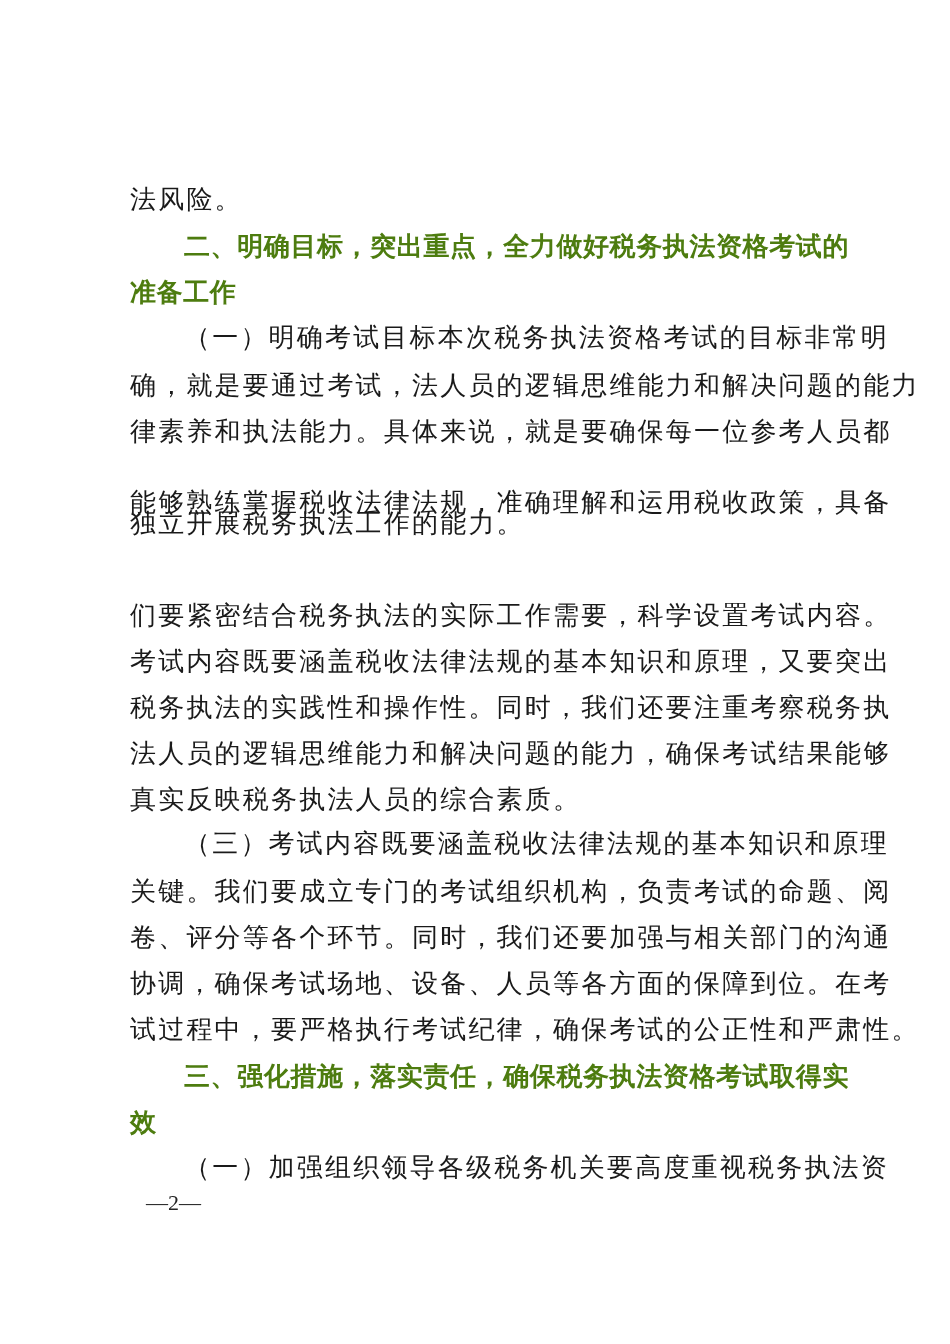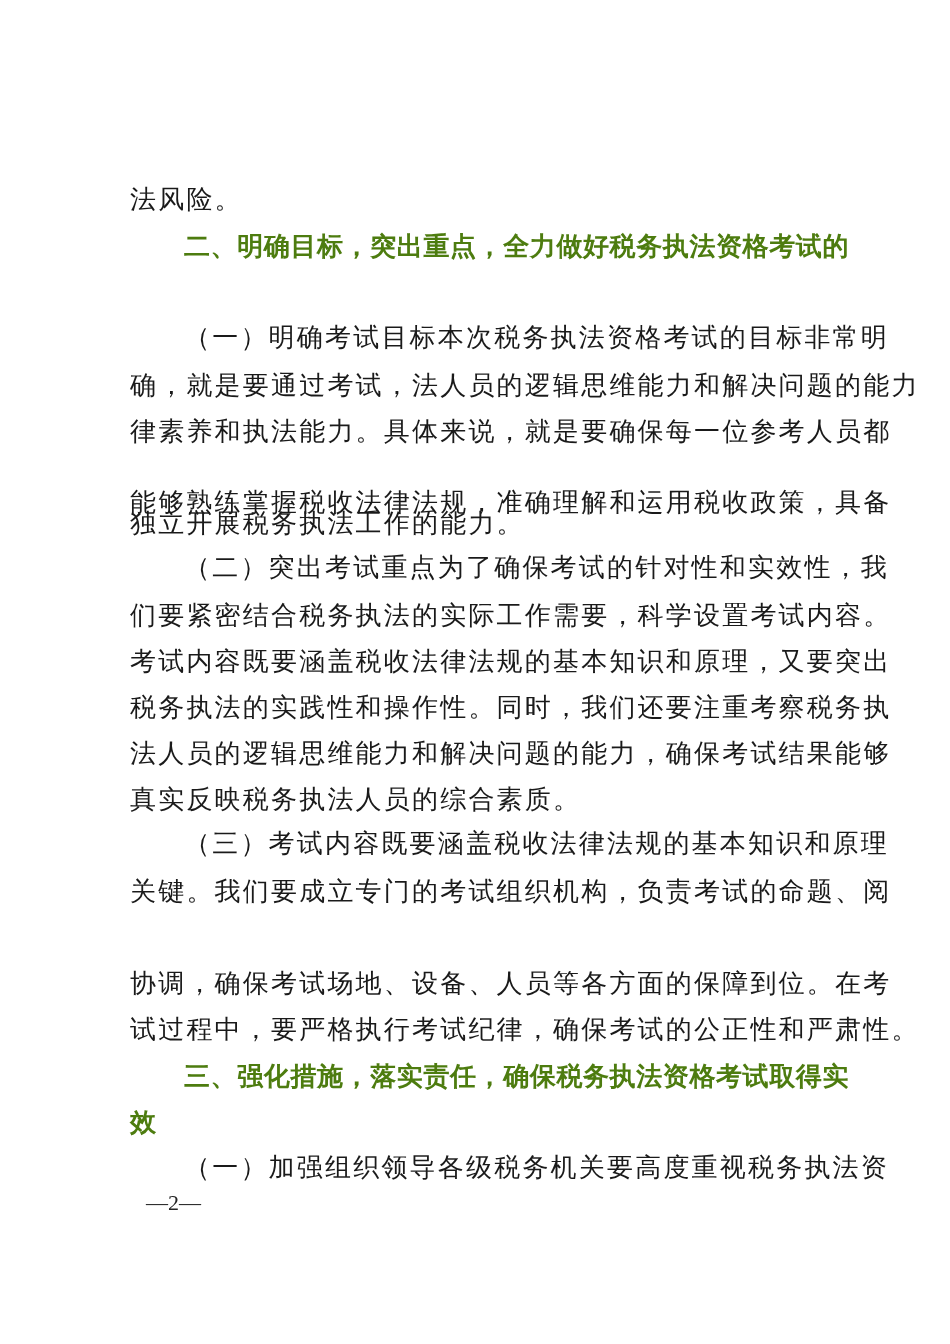--- a/index.html
+++ b/index.html
@@ -35,36 +35,37 @@
   }
 </style>
 </head>
 <body>
 
 <div class="page">
 
   <div class="line" style="top:179px">法风险。</div>
 
   <div class="line indent heading" style="top:226px">二、明确目标，突出重点，全力做好税务执法资格考试的</div>
+  <div class="line heading" style="top:272px">准备工作</div>
 
   <div class="line indent" style="top:319px">（一）明确考试目标本次税务执法资格考试的目标非常明</div>
   <div class="line" style="top:365px">确，就是要通过考试，法人员的逻辑思维能力和解决问题的能力</div>
   <div class="line" style="top:411px">律素养和执法能力。具体来说，就是要确保每一位参考人员都</div>
   <div class="line" style="top:482px">能够熟练掌握税收法律法规，准确理解和运用税收政策，具备</div>
   <div class="line" style="top:503px">独立开展税务执法工作的能力。</div>
 
-  <div class="line indent" style="top:549px">（二）突出考试重点为了确保考试的针对性和实效性，我</div>
   <div class="line" style="top:595px">们要紧密结合税务执法的实际工作需要，科学设置考试内容。</div>
   <div class="line" style="top:641px">考试内容既要涵盖税收法律法规的基本知识和原理，又要突出</div>
   <div class="line" style="top:687px">税务执法的实践性和操作性。同时，我们还要注重考察税务执</div>
   <div class="line" style="top:733px">法人员的逻辑思维能力和解决问题的能力，确保考试结果能够</div>
   <div class="line" style="top:779px">真实反映税务执法人员的综合素质。</div>
 
   <div class="line indent" style="top:825px">（三）考试内容既要涵盖税收法律法规的基本知识和原理</div>
   <div class="line" style="top:871px">关键。我们要成立专门的考试组织机构，负责考试的命题、阅</div>
+  <div class="line" style="top:917px">卷、评分等各个环节。同时，我们还要加强与相关部门的沟通</div>
   <div class="line" style="top:963px">协调，确保考试场地、设备、人员等各方面的保障到位。在考</div>
   <div class="line" style="top:1009px">试过程中，要严格执行考试纪律，确保考试的公正性和严肃性。</div>
 
   <div class="line indent heading" style="top:1056px">三、强化措施，落实责任，确保税务执法资格考试取得实</div>
   <div class="line heading" style="top:1102px">效</div>
 
   <div class="line indent" style="top:1149px">（一）加强组织领导各级税务机关要高度重视税务执法资</div>
 
   <div class="footer">—2—</div>
 </div>

